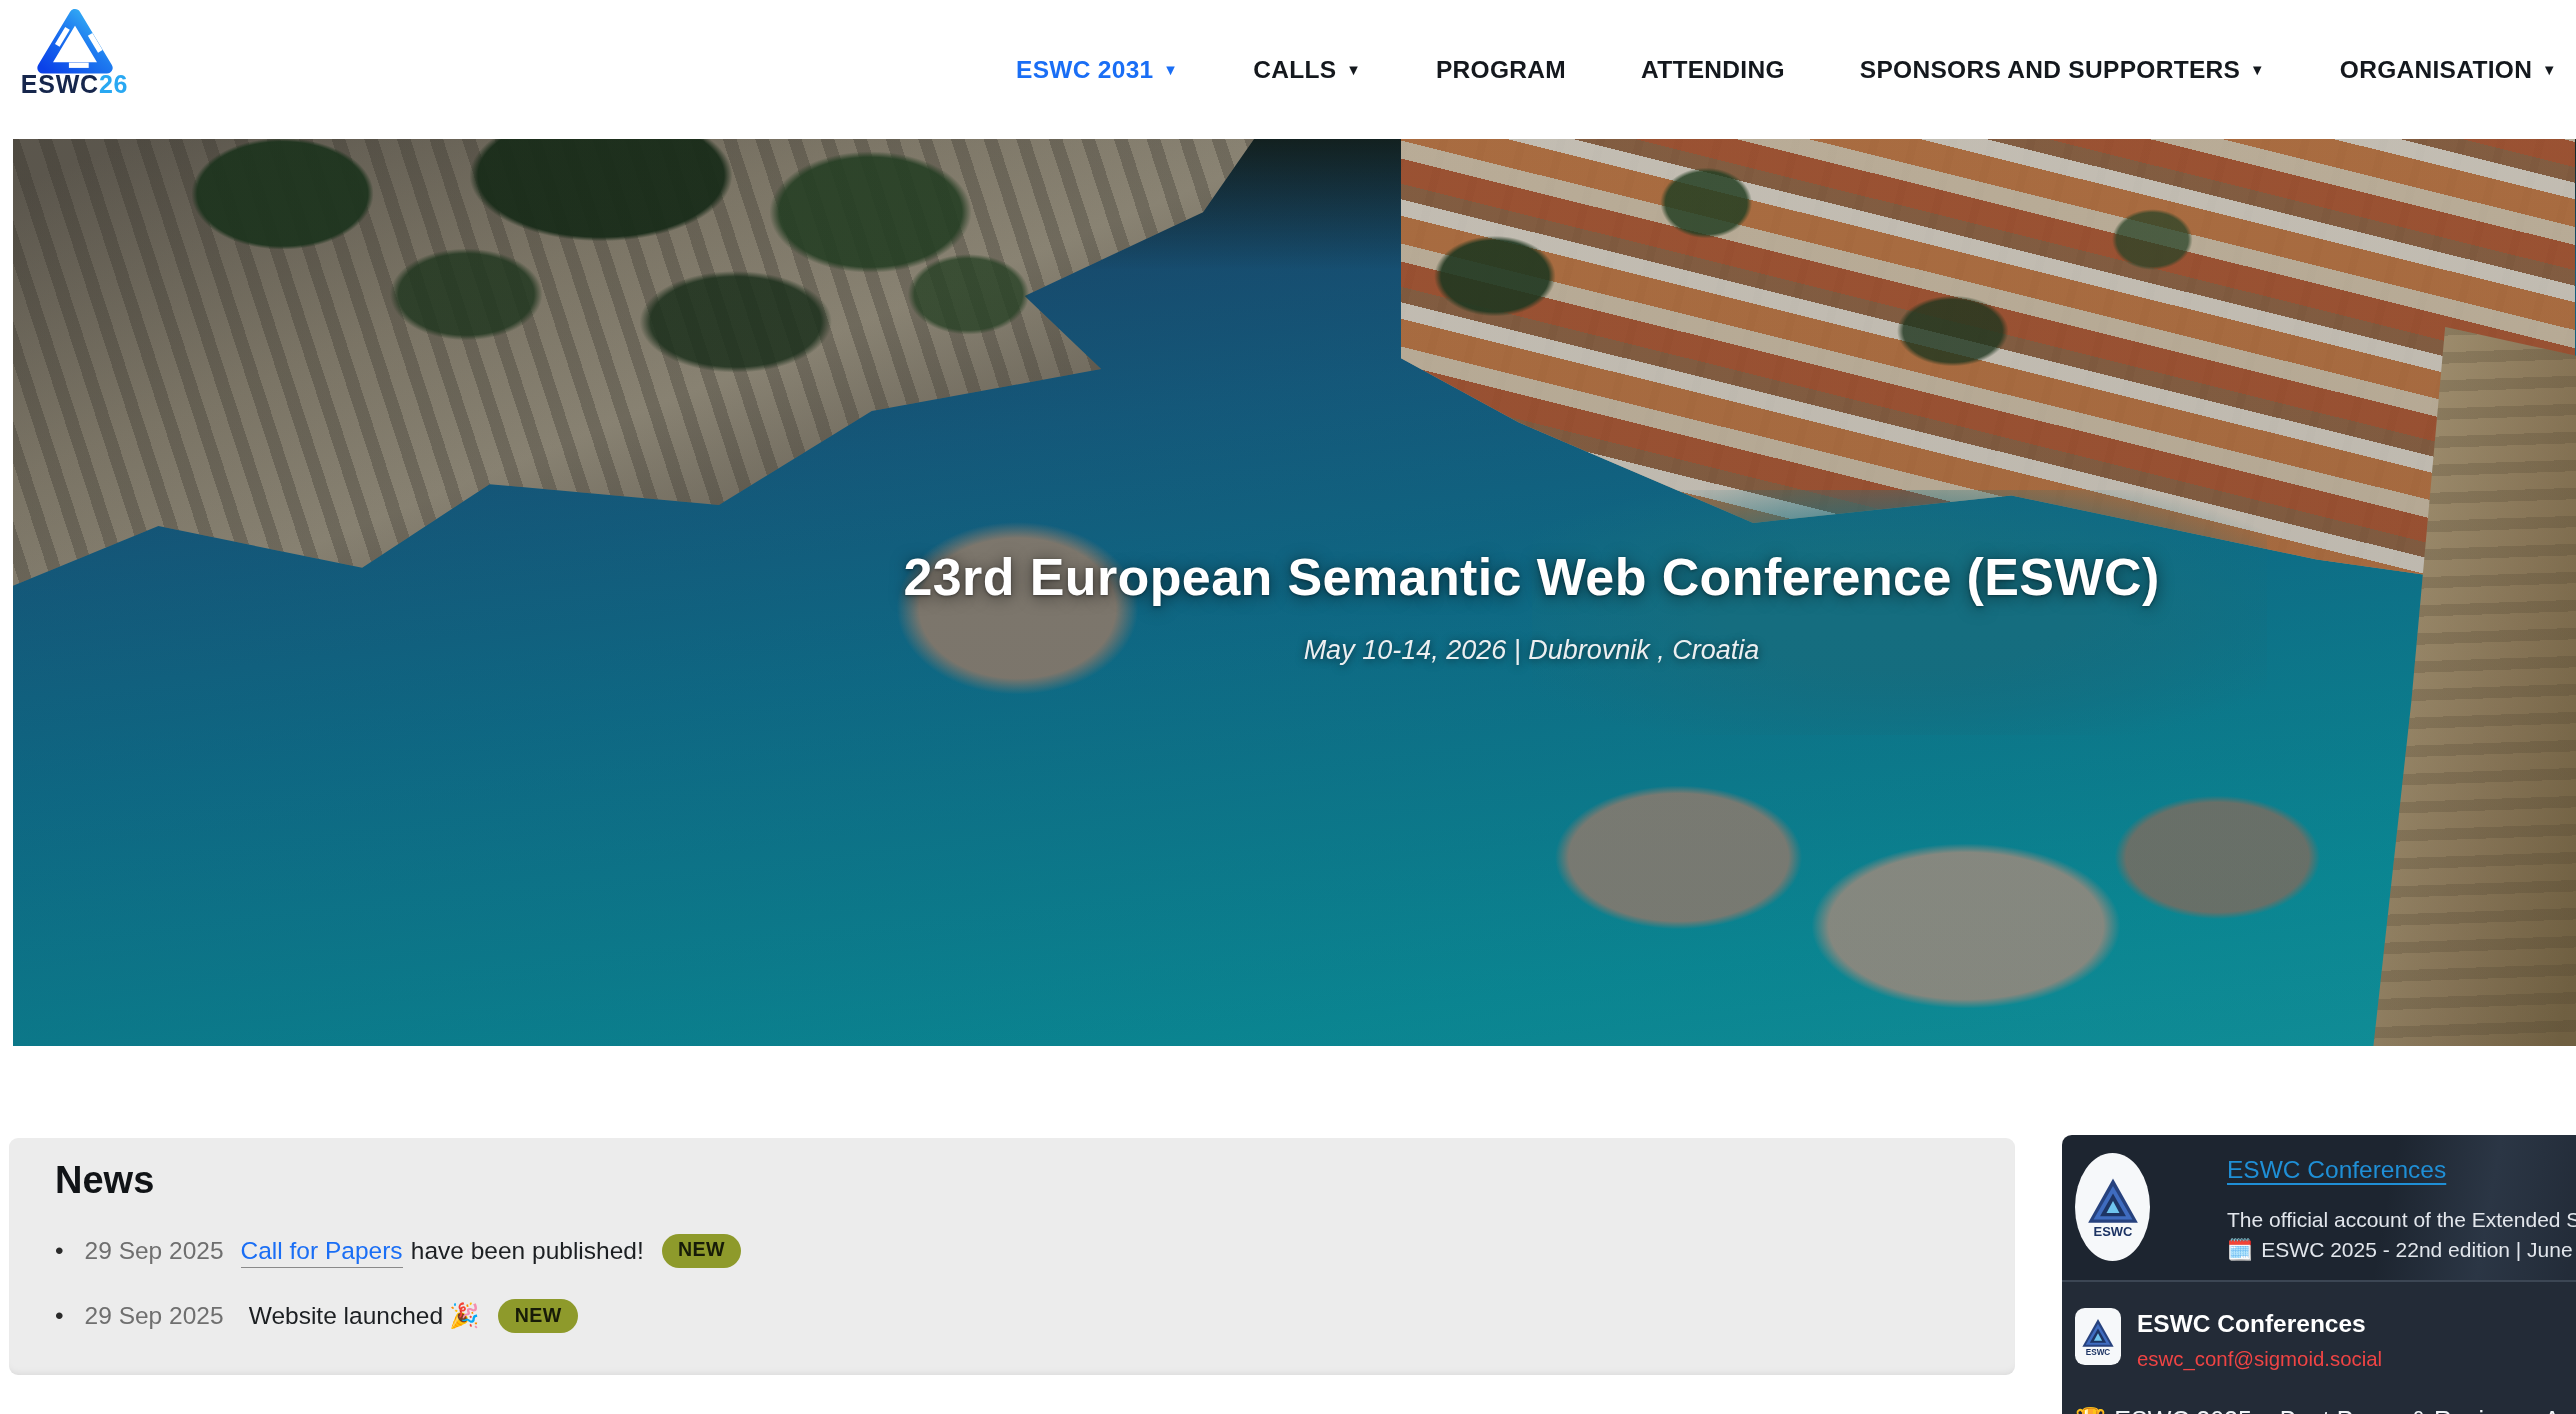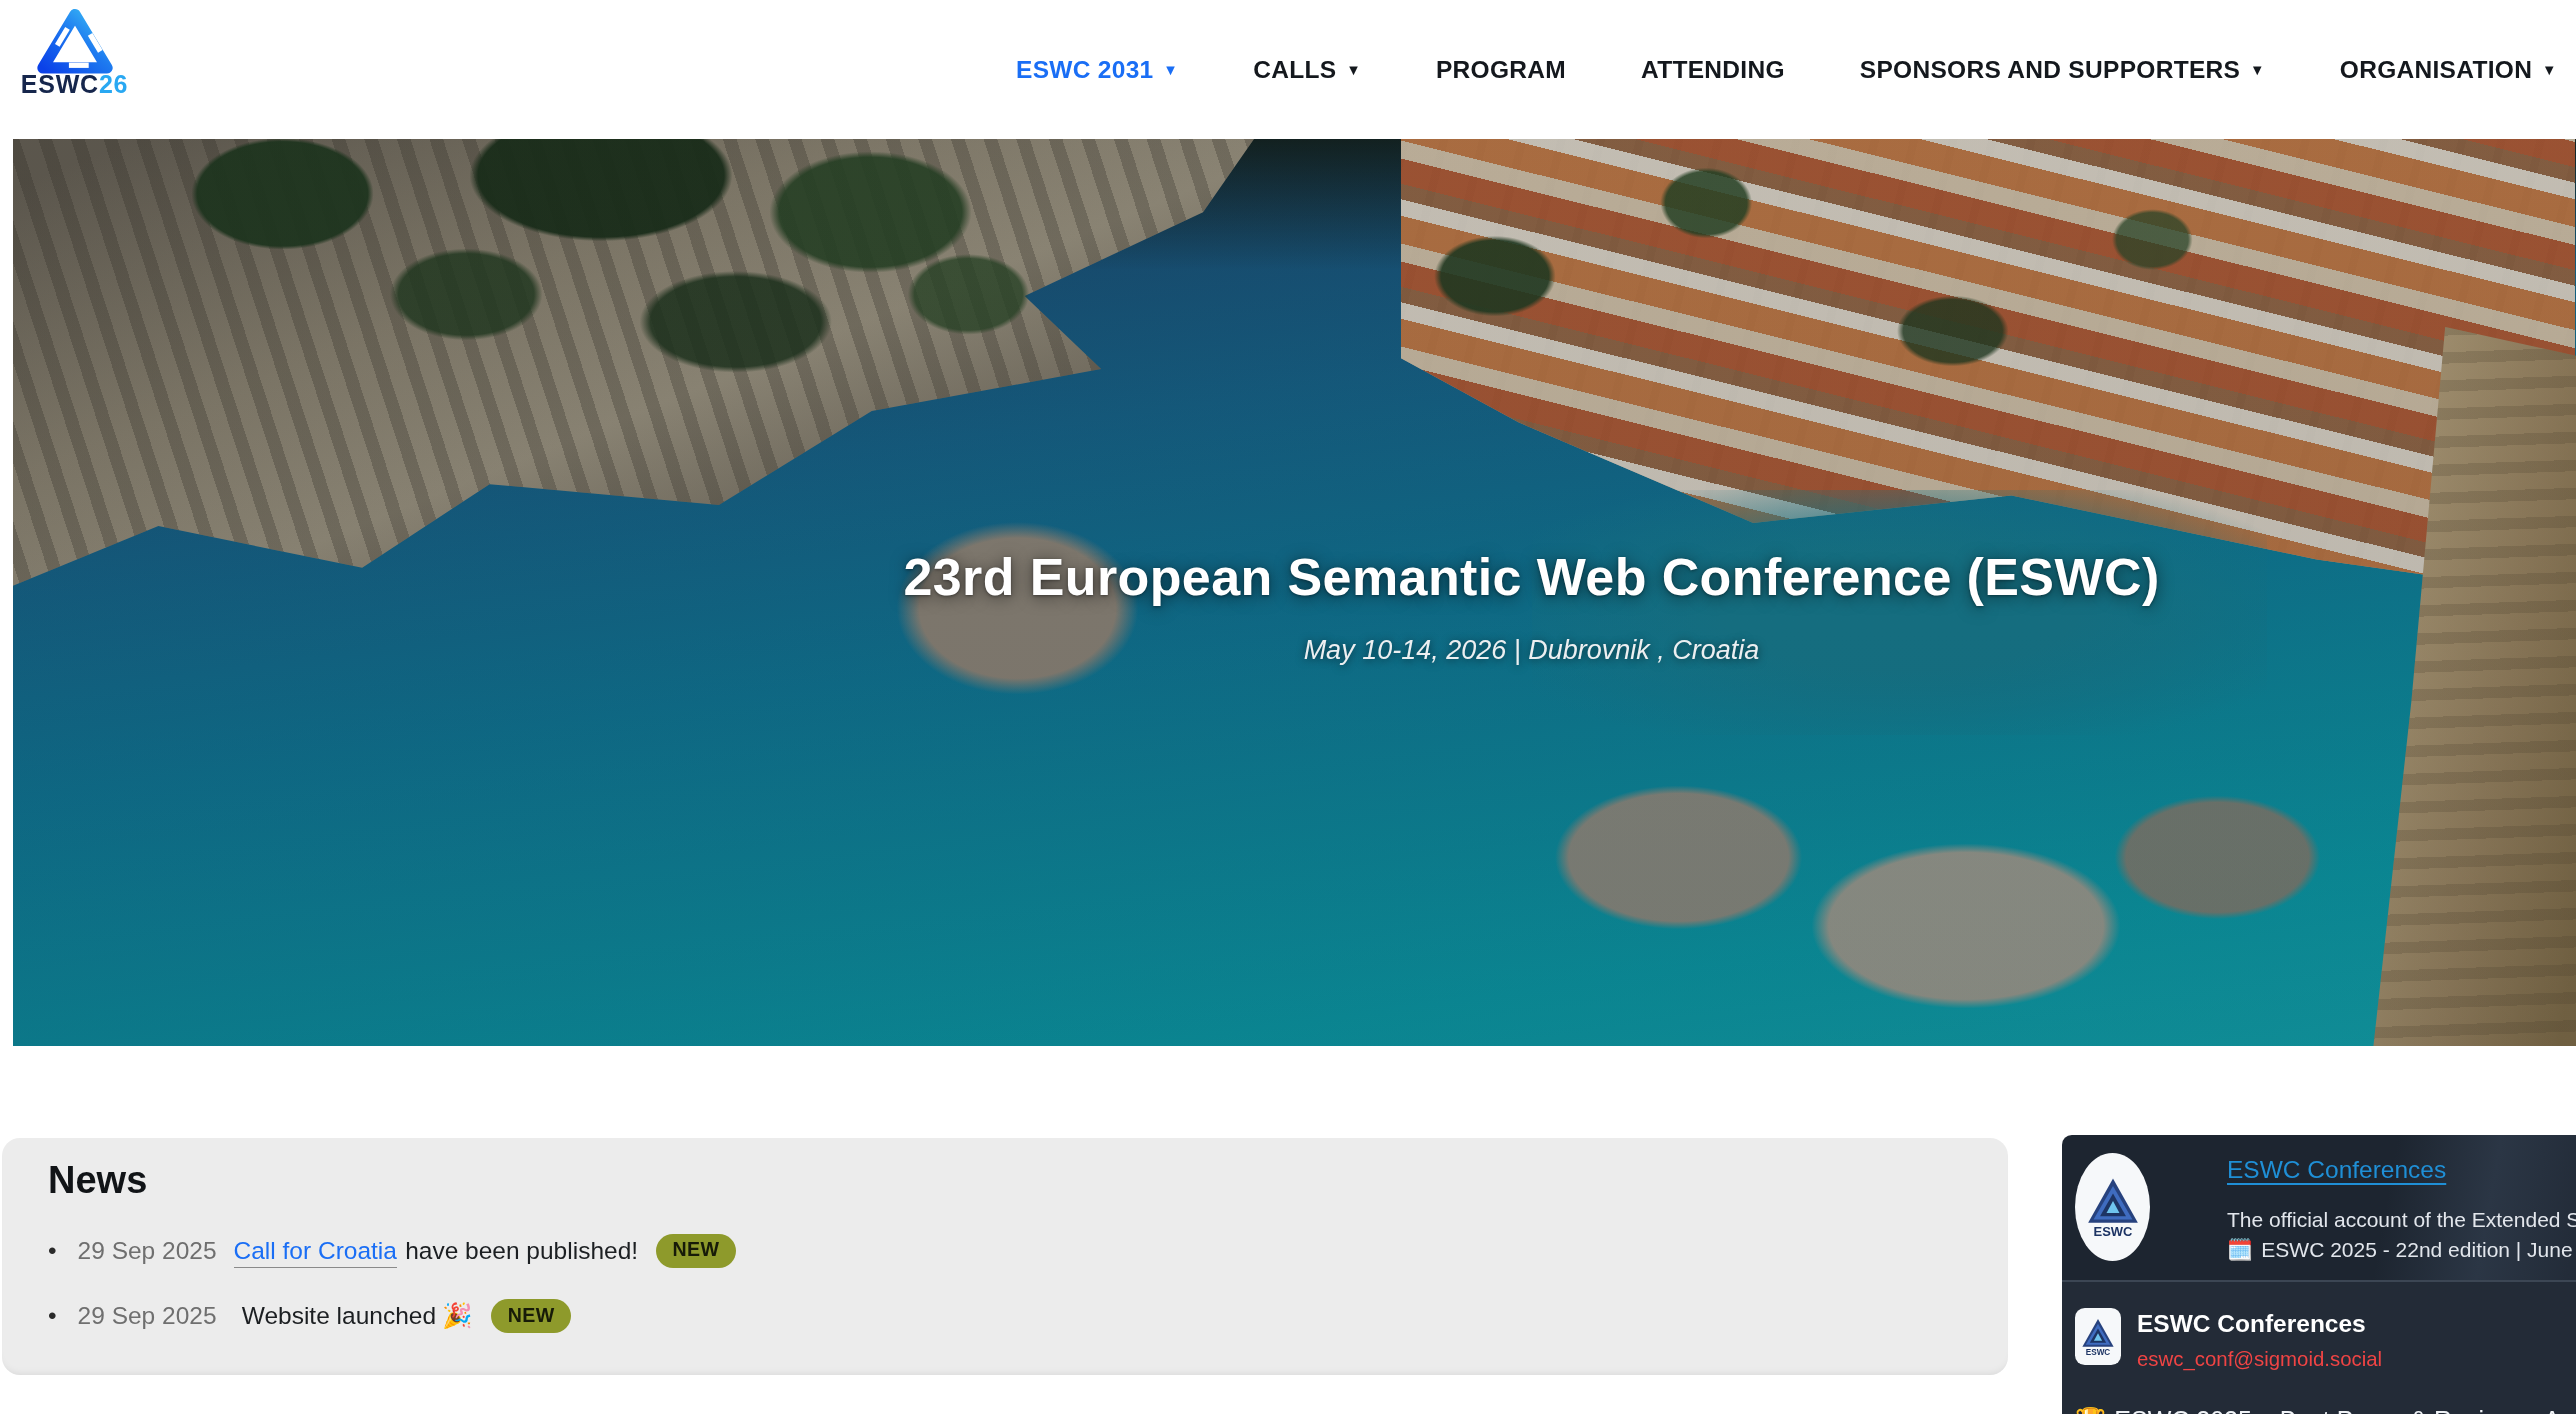--- a/index.html
+++ b/index.html
@@ -120,22 +120,22 @@
     text-shadow: 0 1.6px 16.3px rgba(0,0,0,.55), 0 0.8px 3.3px rgba(0,0,0,.4);
   }
   .hero-subtitle {
     margin-top: 28px; font-size: 27px; font-weight: 400; color: #eceff1;
     text-shadow: 0 0.8px 8.2px rgba(0,0,0,.6);
     font-style: italic;
   }
 
   
   .news-panel {
-    position: absolute; left: 2px; top: 1138px; width: 2006px; height: 237px;
-    background: #ececec; border-radius: 18px;
+    position: absolute; left: 9px; top: 1138px; width: 2006px; height: 237px;
+    background: #ececec; border-radius: 9px;
     box-shadow: inset 0 -6.5px 8.2px -6.5px rgba(0,0,0,.10);
     padding: 21px 33px 4px 46px; z-index: 10;
   }
   .news-title { font-size: 38px; font-weight: 700; color: #111417; }
   .news-list { list-style: none; margin-top: 34px; }
   .news-item {
     display: flex; align-items: baseline; gap: 0;
     font-size: 24.5px; color: #1c1f22; margin-bottom: 31px; white-space: nowrap;
   }
   .bullet { color: #2a2a2a; font-size: 24.5px; margin-right: 21px; }
@@ -258,21 +258,21 @@
     <p class="hero-subtitle">May 10-14, 2026 | Dubrovnik , Croatia</p>
   </div>
 </section>
 
 <section class="news-panel">
   <h2 class="news-title">News</h2>
   <ul class="news-list">
     <li class="news-item">
       <span class="bullet">•</span>
       <span class="news-date">29 Sep 2025</span>
-      <a class="news-link">Call for Croatia</a>
+      <a class="news-link">Call for Papers</a>
       <span class="news-text">have been published!</span>
       <span class="new-badge">NEW</span>
     </li>
     <li class="news-item">
       <span class="bullet">•</span>
       <span class="news-date">29 Sep 2025</span>
       <span class="news-text">Website launched 🎉</span>
       <span class="new-badge">NEW</span>
     </li>
   </ul>

